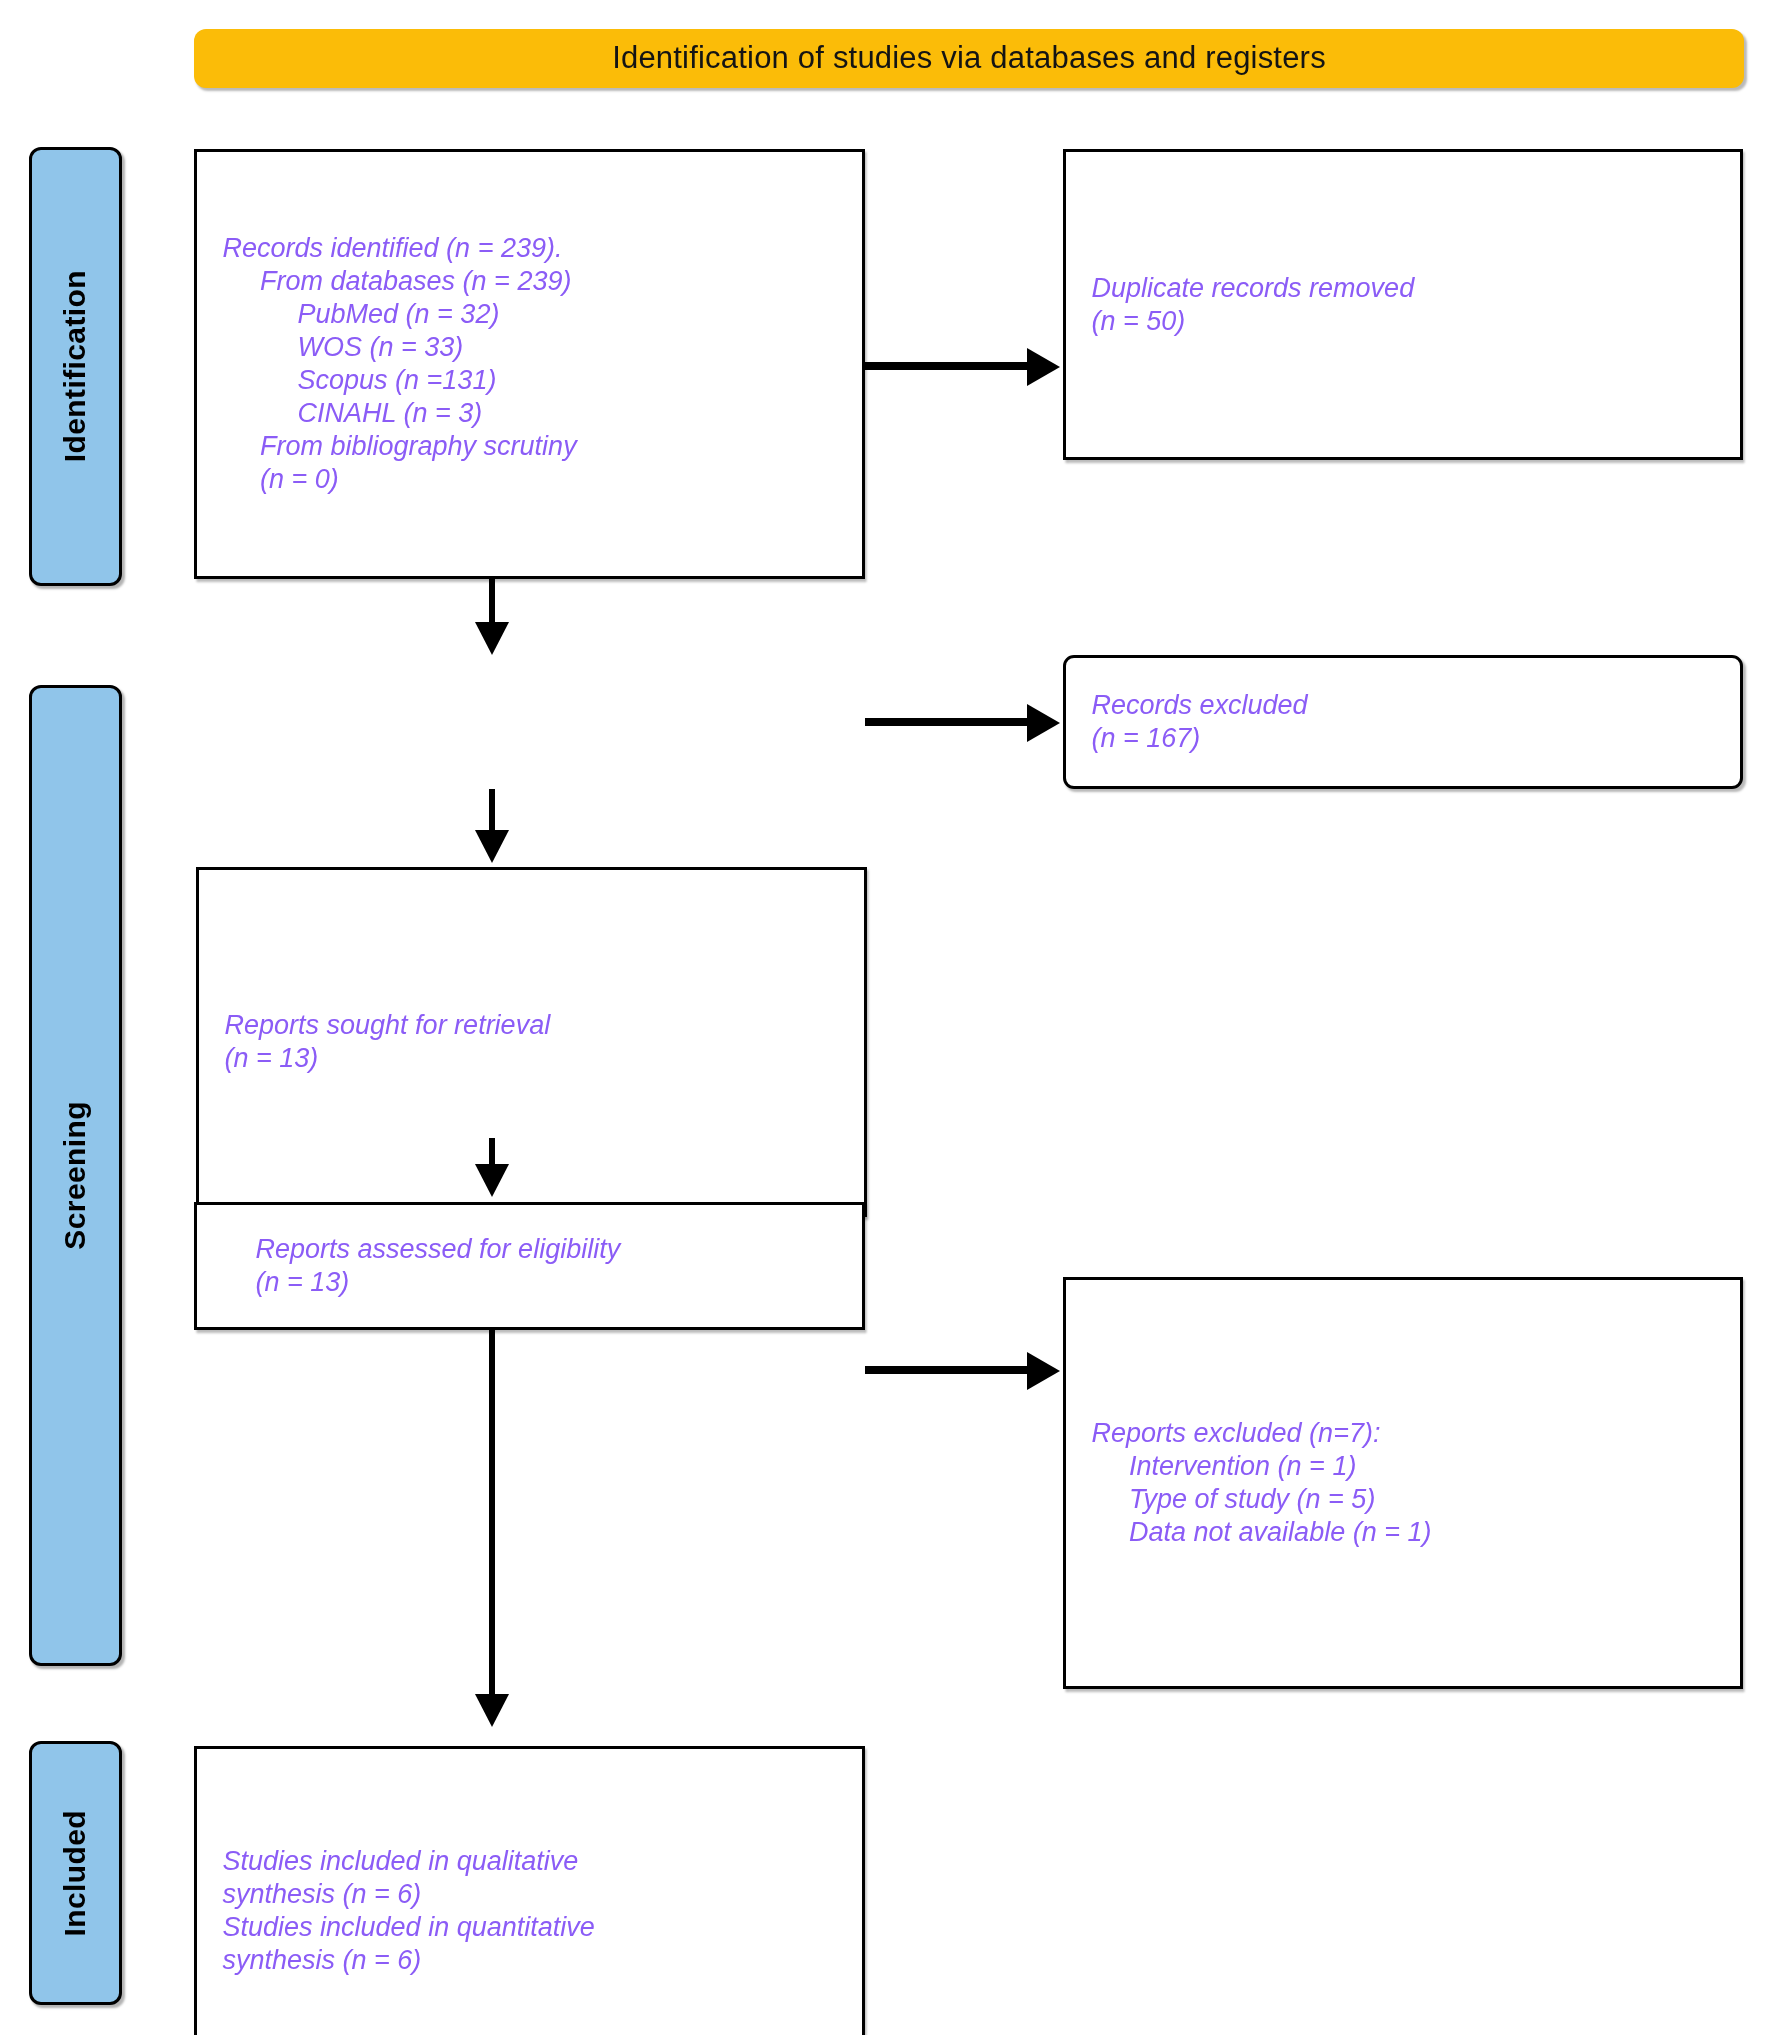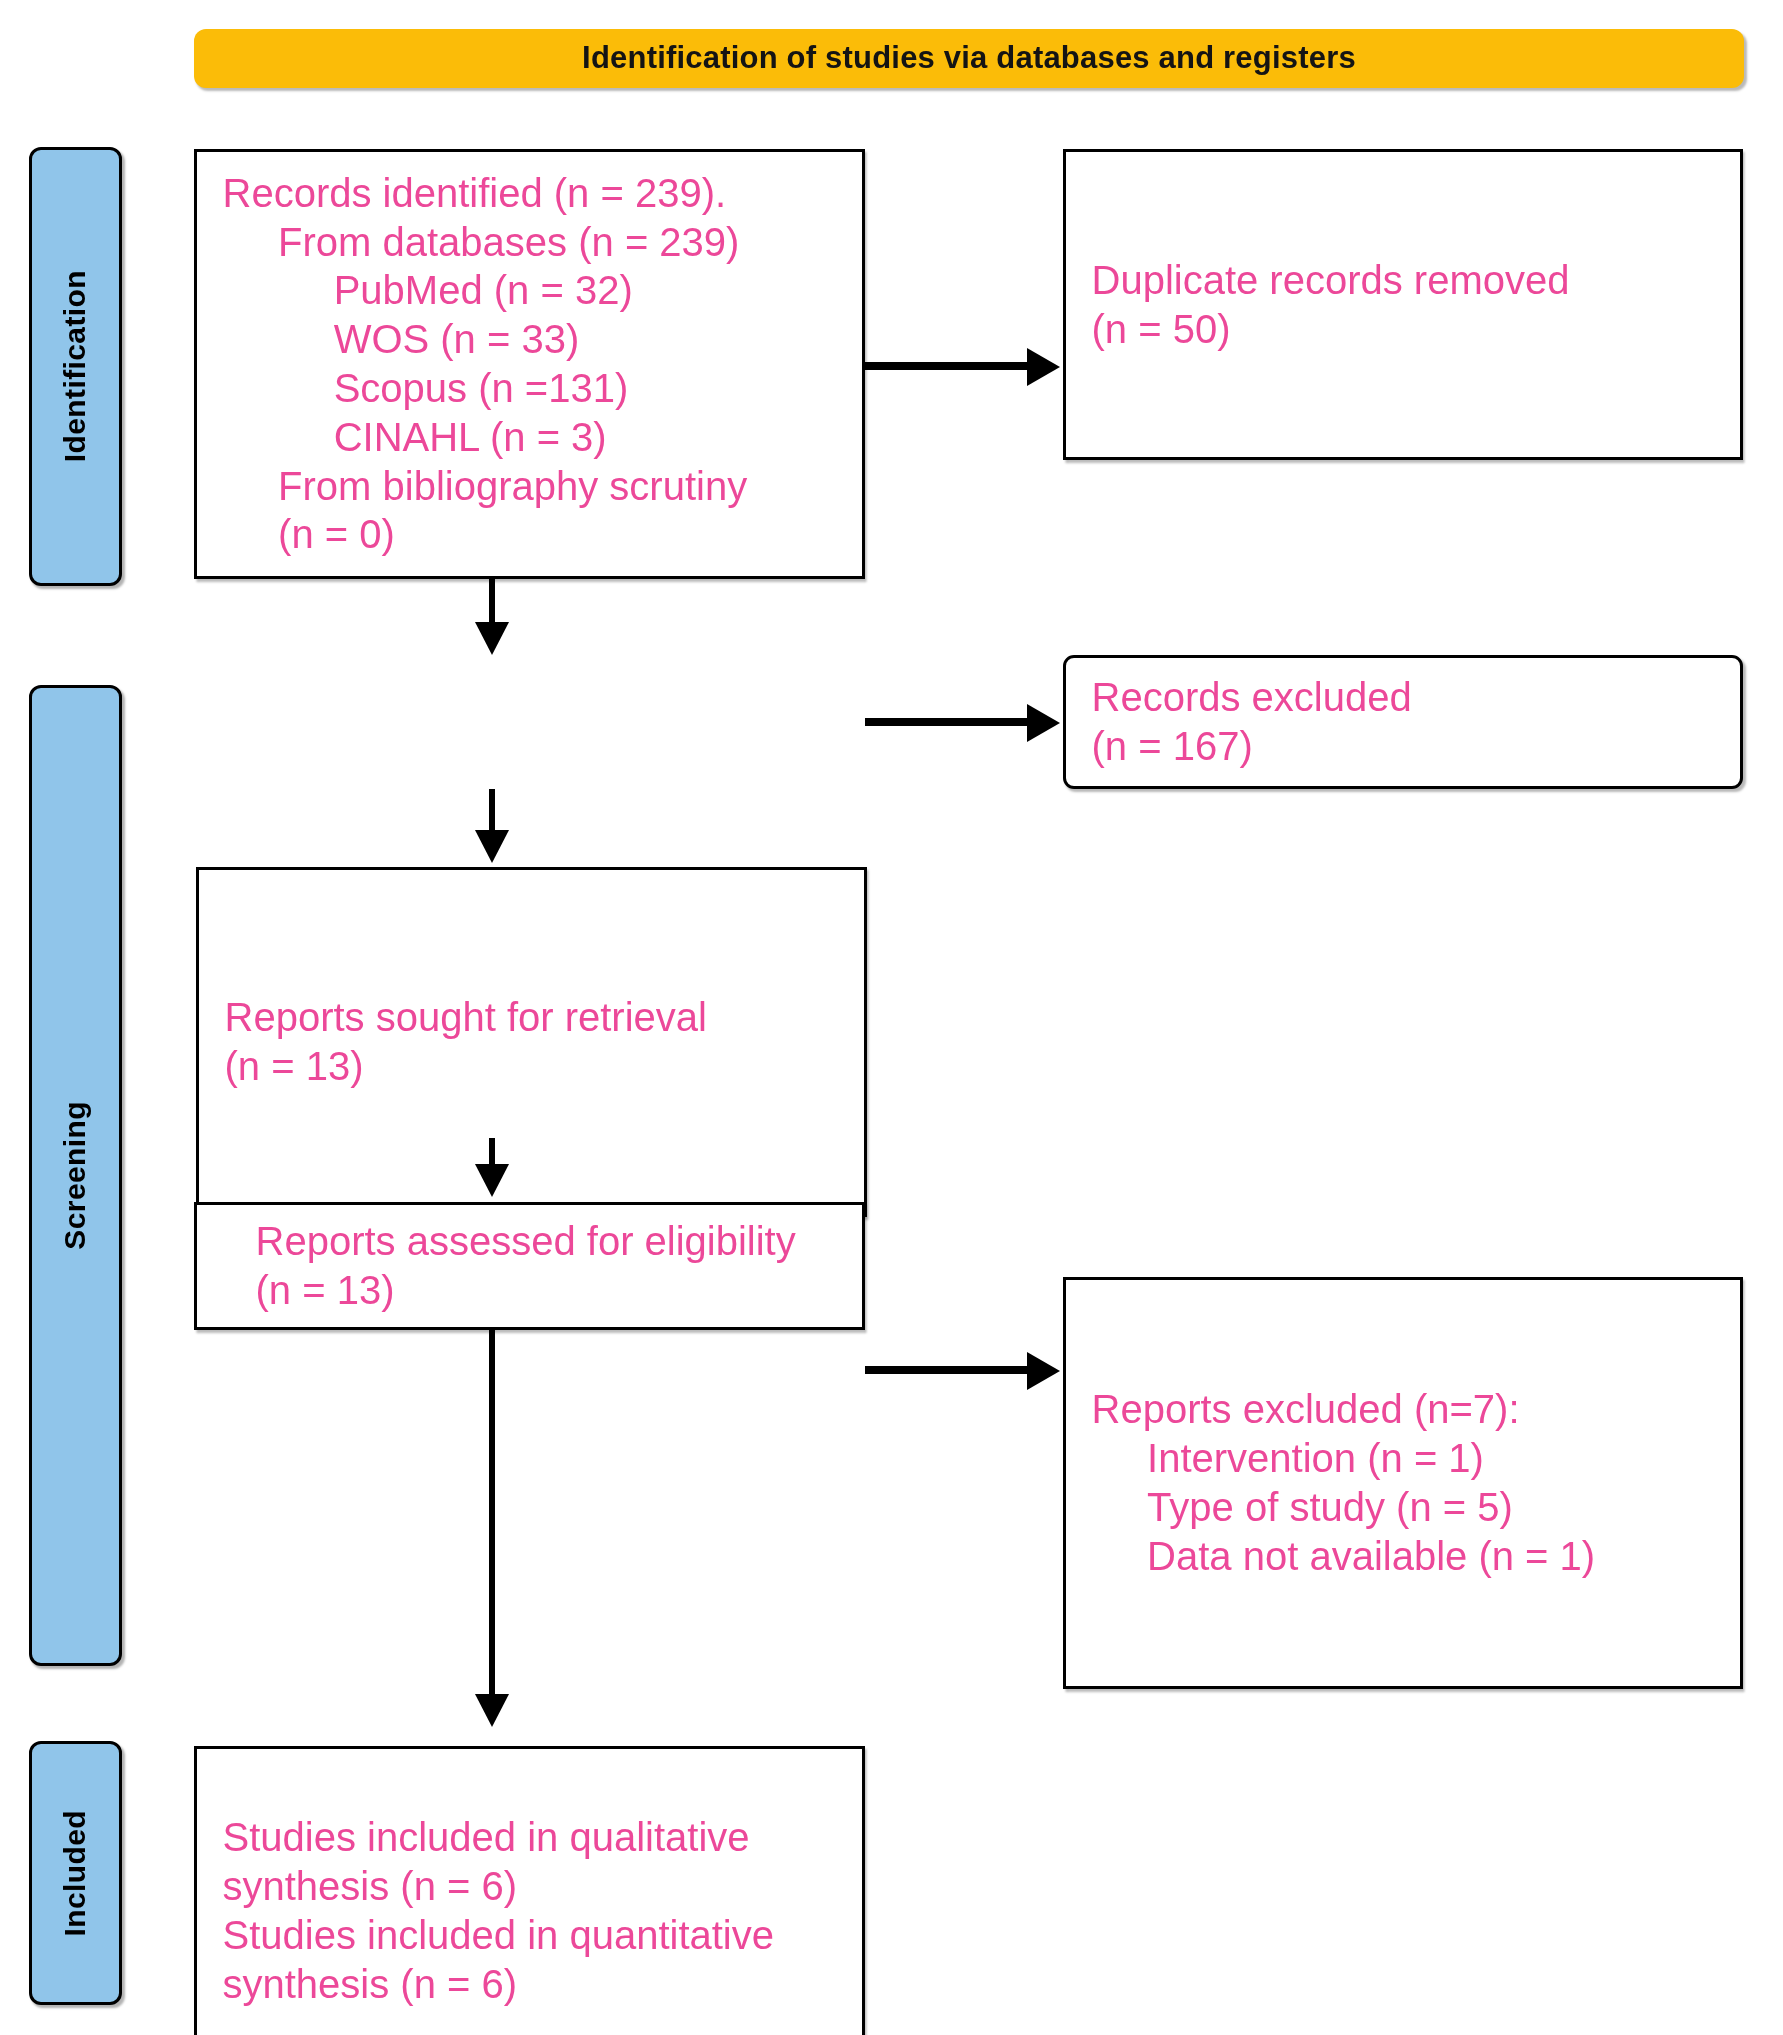--- a/index.html
+++ b/index.html
@@ -30,21 +30,21 @@
     height: 59px;
     background: #FBBC08;
     border-radius: 12px;
     box-shadow: 2.3px 3px 2.3px rgba(0,0,0,0.28);
     display: flex;
     align-items: center;
     justify-content: center;
   }
   .header-banner .banner-text {
     font-size: 31px;
-    font-weight: bold;
+    font-weight: normal;
     color: #141414;
     letter-spacing: 0.2px;
     white-space: nowrap;
   }
 
   
   .phase-bar {
     position: absolute;
     background: #90C5EA;
     border: 3.8px solid #000000;
@@ -73,25 +73,26 @@
     position: absolute;
     background: #ffffff;
     border: 3.8px solid #000000;
     box-sizing: border-box;
     box-shadow: 2.3px 3px 2.3px rgba(0,0,0,0.28);
     display: flex;
     flex-direction: column;
     justify-content: center;
   }
   .flow-box .box-text {
-    font-size: 40px;
+    font-size: 27px;
     line-height: 1.22;
-    color: #ec4899;
+    color: #8b5cf6;
     padding: 0 25.5px;
     white-space: pre-wrap;
+    font-style: italic;
   }
 
   #box-records-identified   { left: 194px;  top: 149px;  width: 671px; height: 430px; }
   #box-duplicates-removed   { left: 1063px; top: 149px;  width: 680px; height: 311px; }
   #box-records-screened     { left: 194px;  top: 655px;  width: 671px; height: 134px; }
   #box-records-excluded     { left: 1063px; top: 655px;  width: 680px; height: 134px; border-radius: 11px; }
   #box-reports-sought       { left: 196px;  top: 867px; width: 671px; height: 350px; }
   #box-reports-assessed     { left: 194px;  top: 1202px; width: 671px; height: 128px; padding-left: 33px; }
   #box-reports-excluded     { left: 1063px; top: 1277px; width: 680px; height: 412px; }
   #box-studies-included     { left: 194px;  top: 1746px; width: 671px; height: 330px; }

